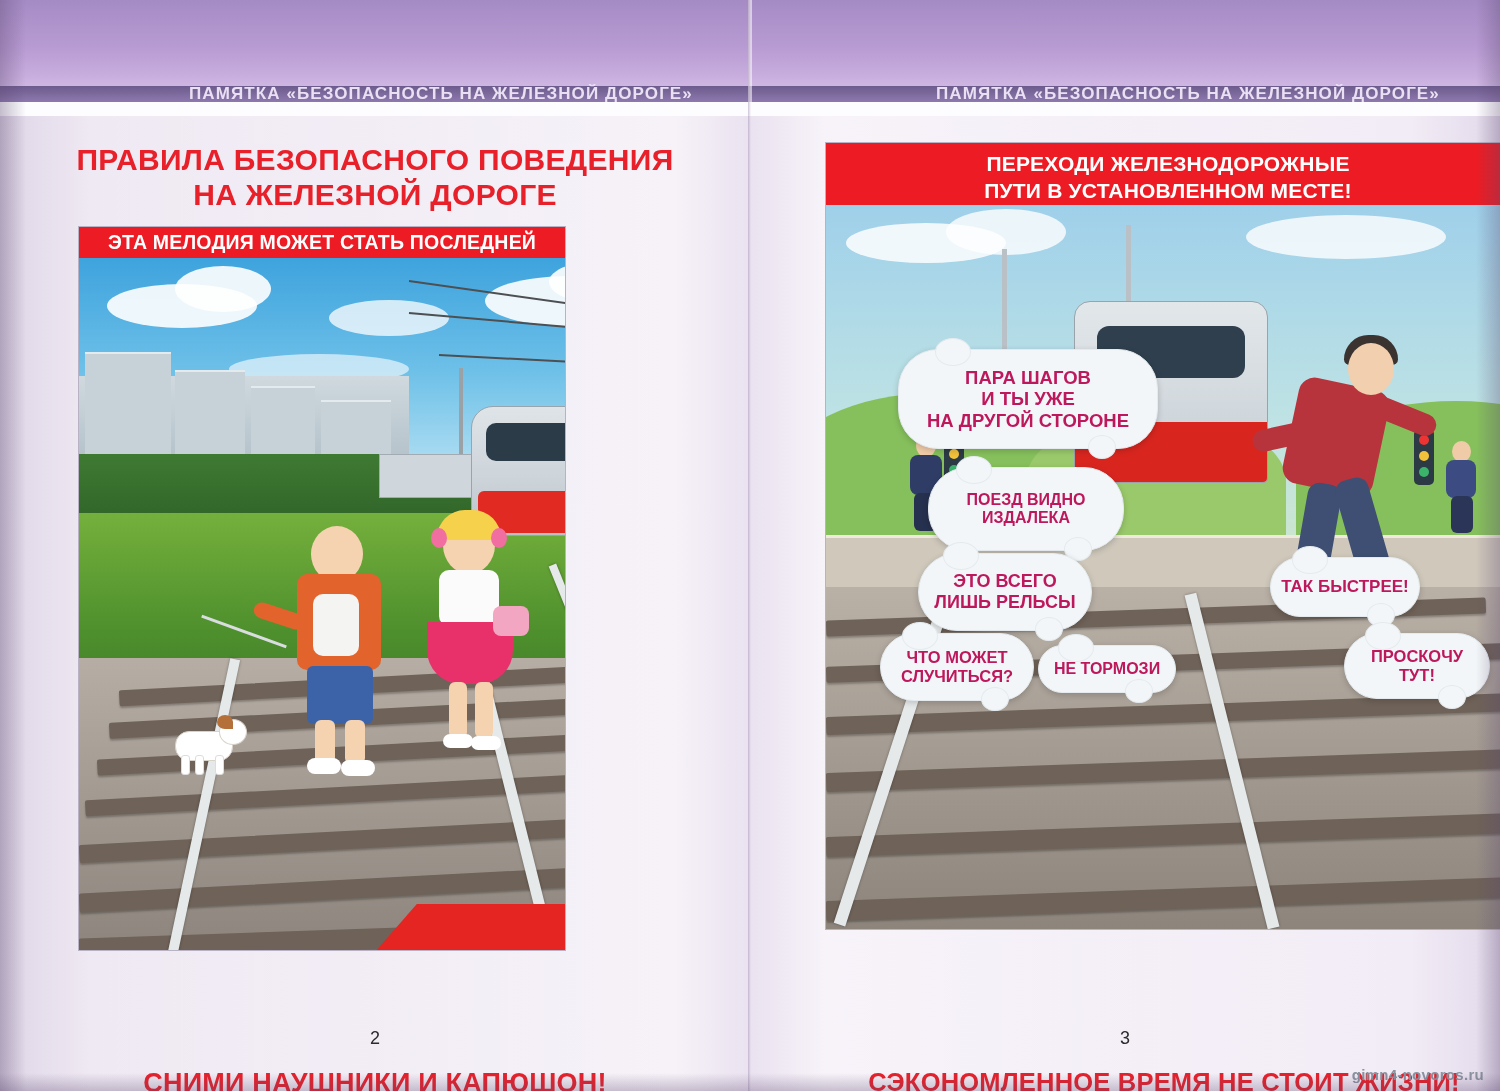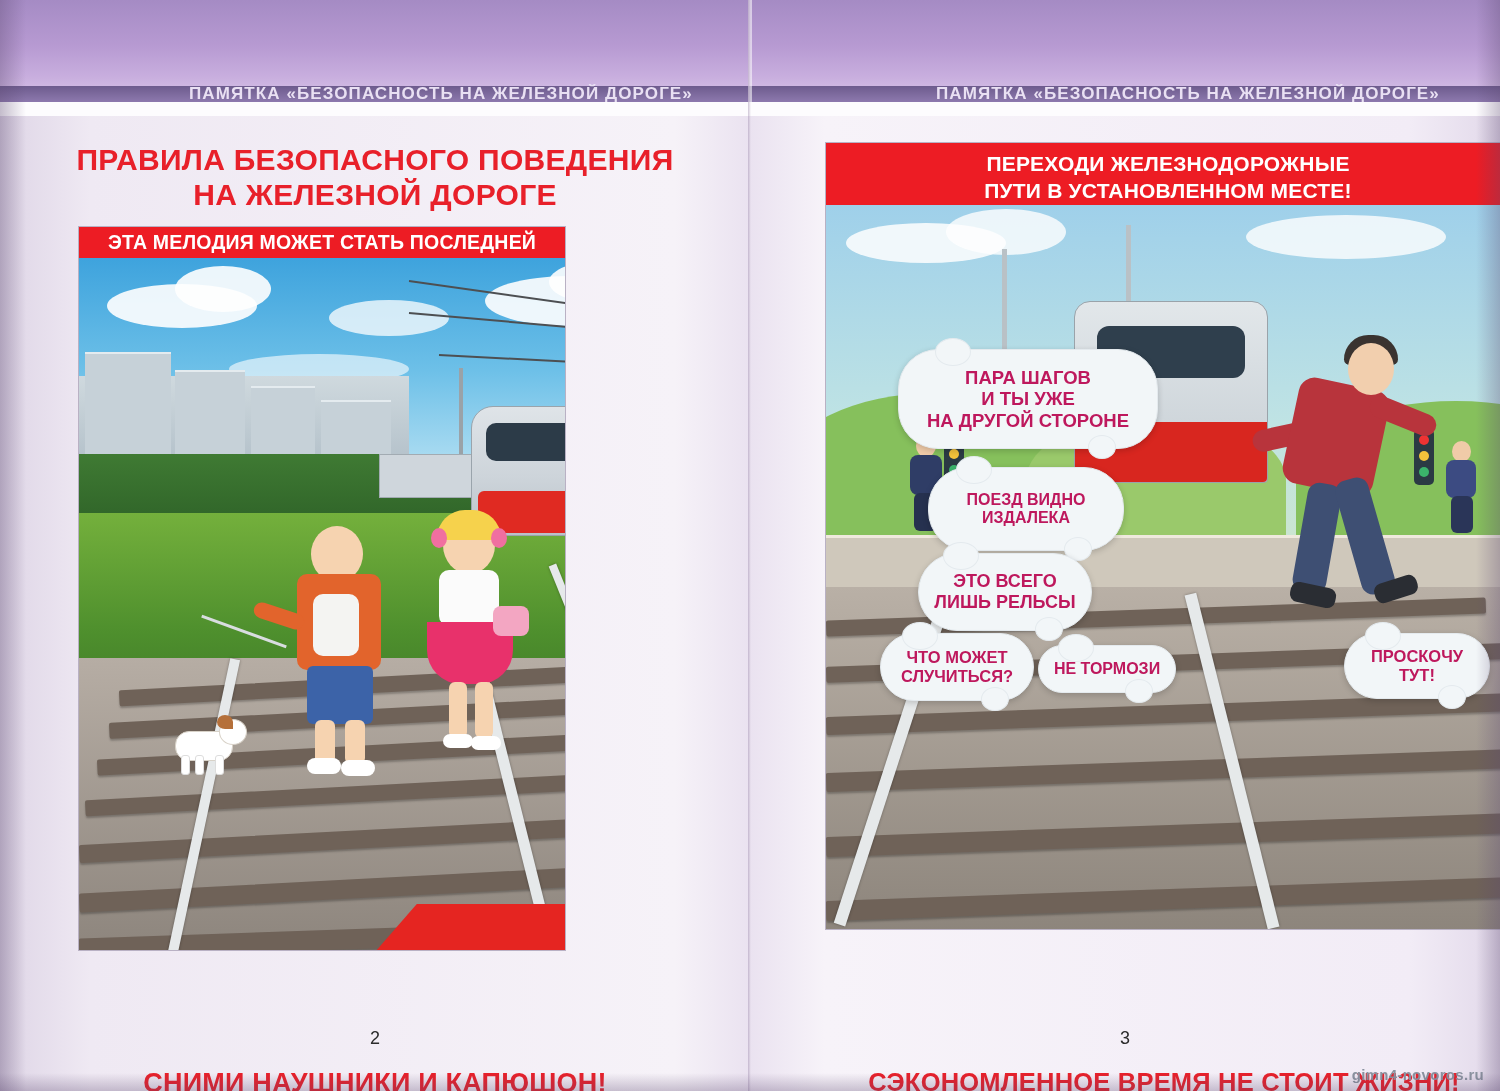--- a/index.html
+++ b/index.html
@@ -362,20 +362,23 @@
 НА ДРУГОЙ СТОРОНЕ</span>
         </div>
         <div class="bubble" style="left:102px;top:262px;width:194px;height:82px;font-size:16px;">
           <span style="white-space:pre-line;">ПОЕЗД ВИДНО
 ИЗДАЛЕКА</span>
         </div>
         <div class="bubble" style="left:92px;top:348px;width:172px;height:76px;font-size:18px;">
           <span style="white-space:pre-line;">ЭТО ВСЕГО
 ЛИШЬ РЕЛЬСЫ</span>
         </div>
+        <div class="bubble" style="left:444px;top:352px;width:148px;height:58px;font-size:17px;">
+          <span style="white-space:pre-line;">ТАК БЫСТРЕЕ!</span>
+        </div>
         <div class="bubble" style="left:54px;top:428px;width:152px;height:66px;font-size:16.5px;">
           <span style="white-space:pre-line;">ЧТО МОЖЕТ
 СЛУЧИТЬСЯ?</span>
         </div>
         <div class="bubble" style="left:212px;top:440px;width:136px;height:46px;font-size:16px;">
           <span style="white-space:pre-line;">НЕ ТОРМОЗИ</span>
         </div>
         <div class="bubble" style="left:518px;top:428px;width:144px;height:64px;font-size:16.5px;">
           <span style="white-space:pre-line;">ПРОСКОЧУ
 ТУТ!</span>

